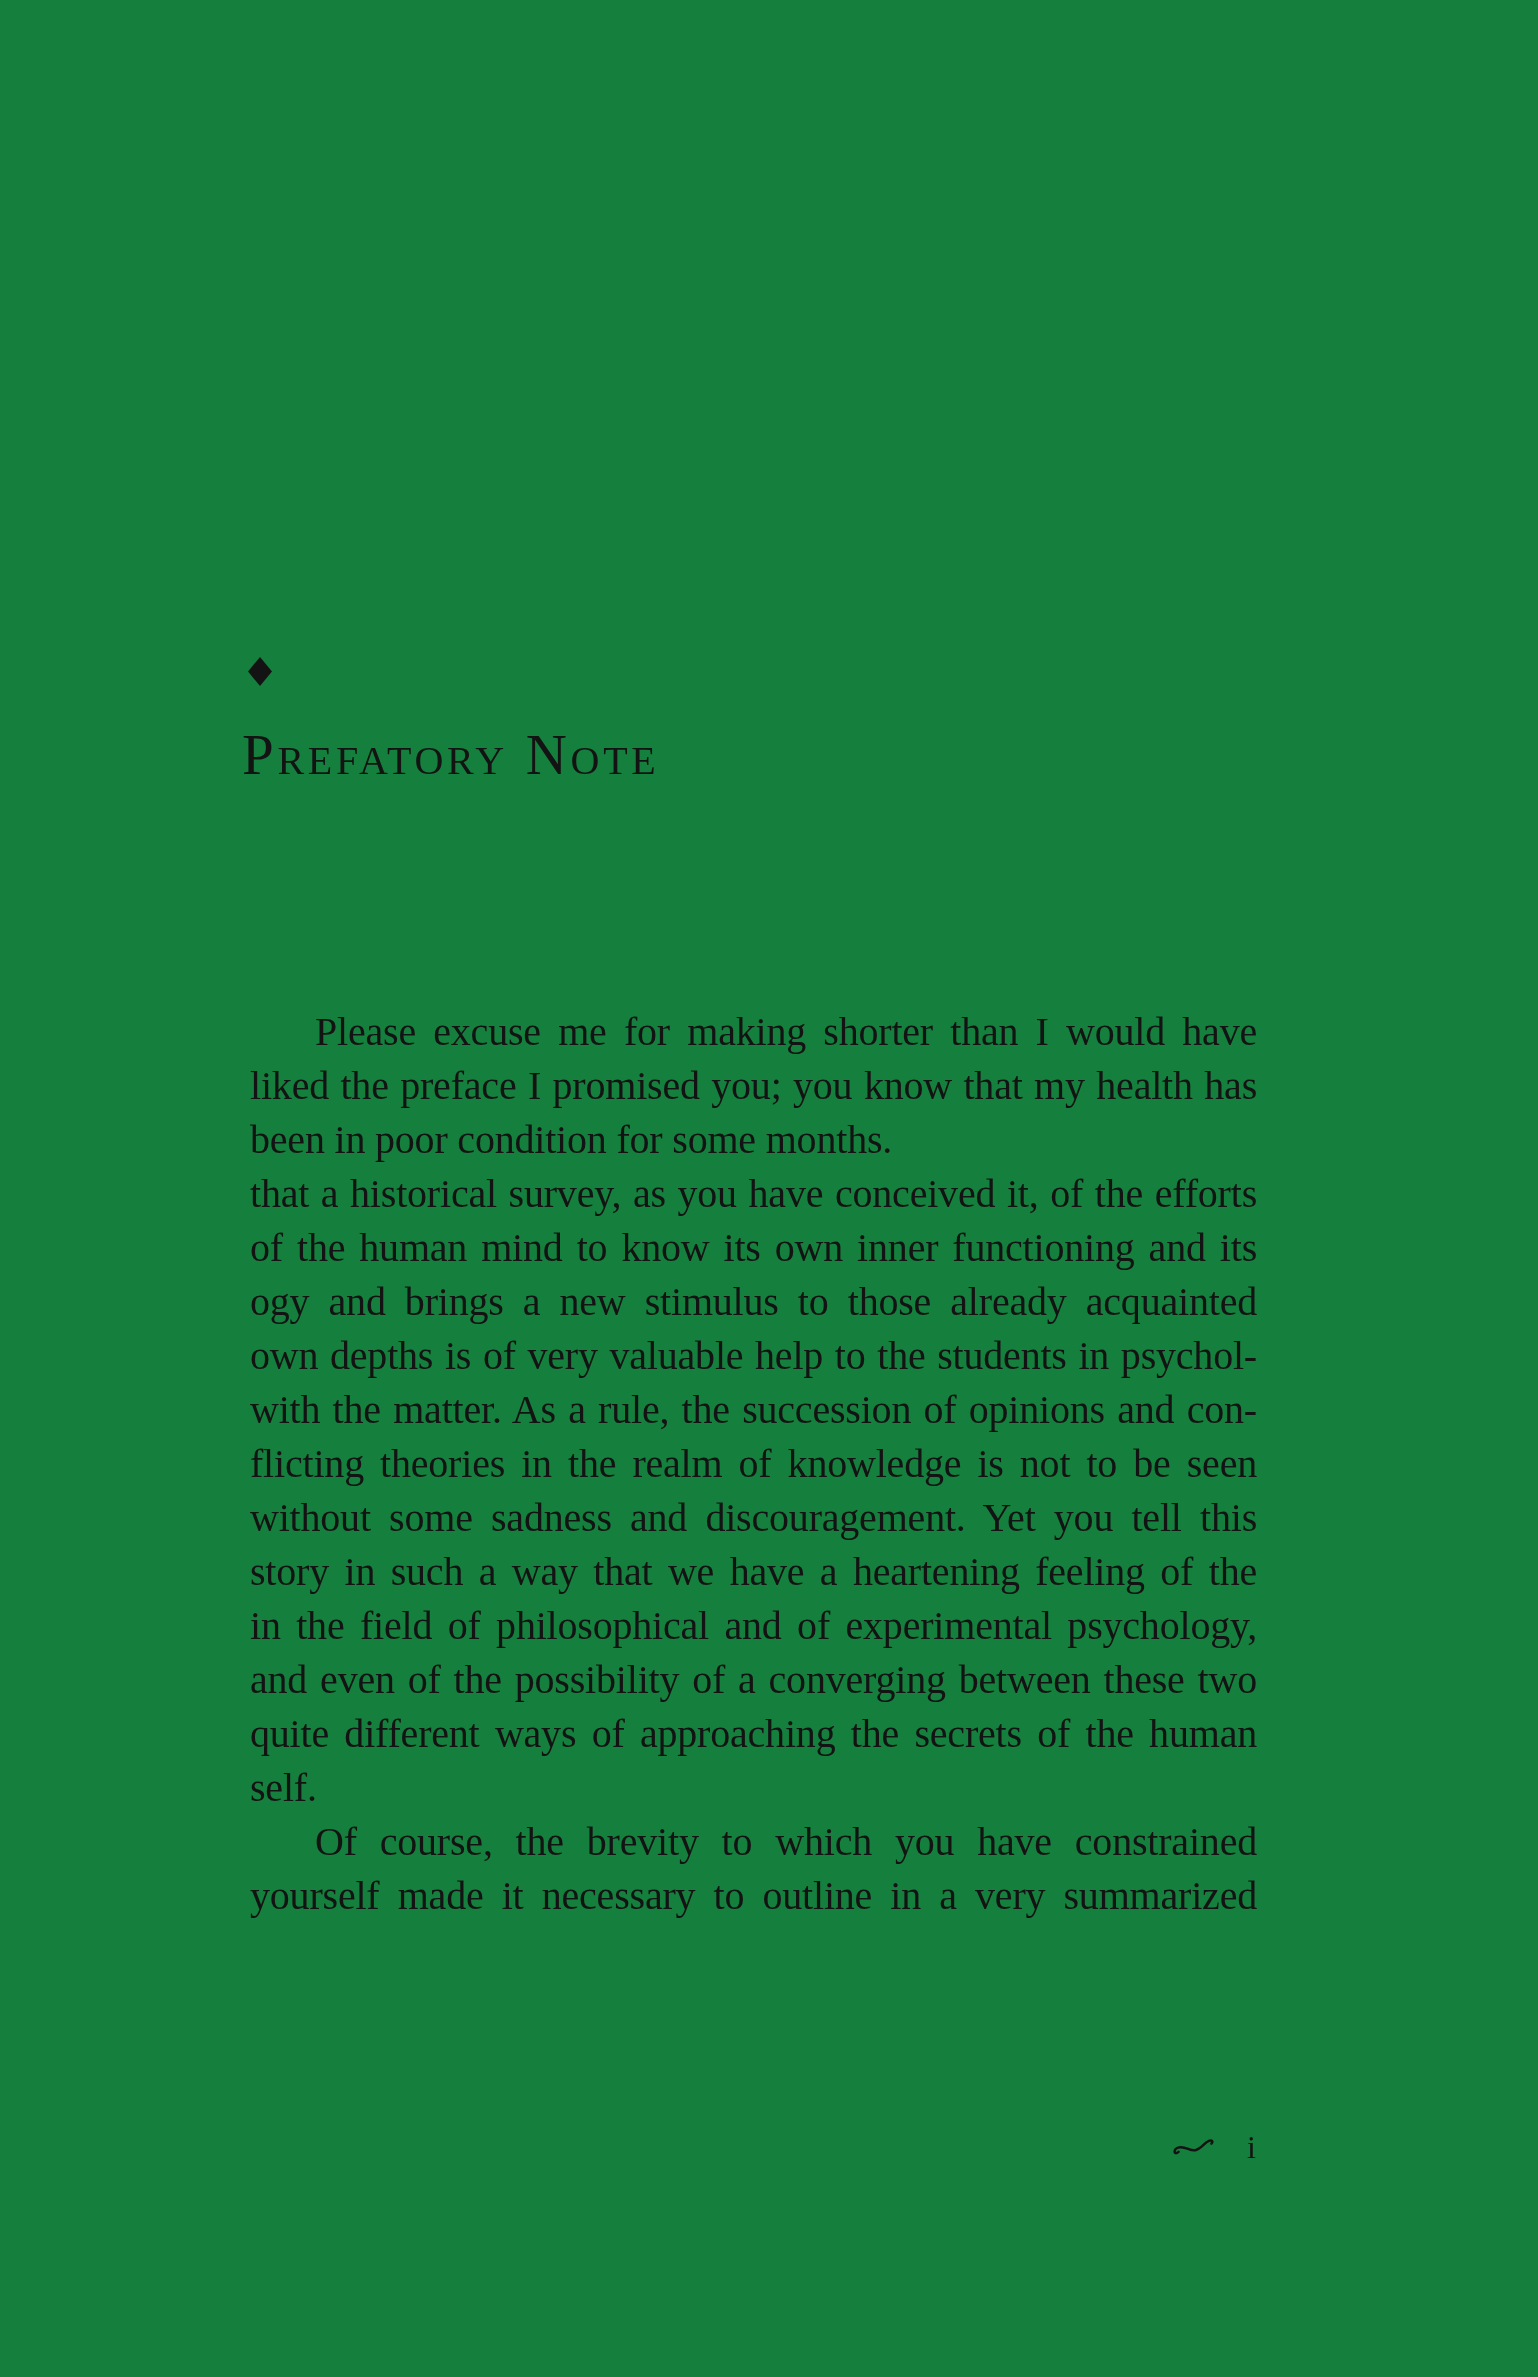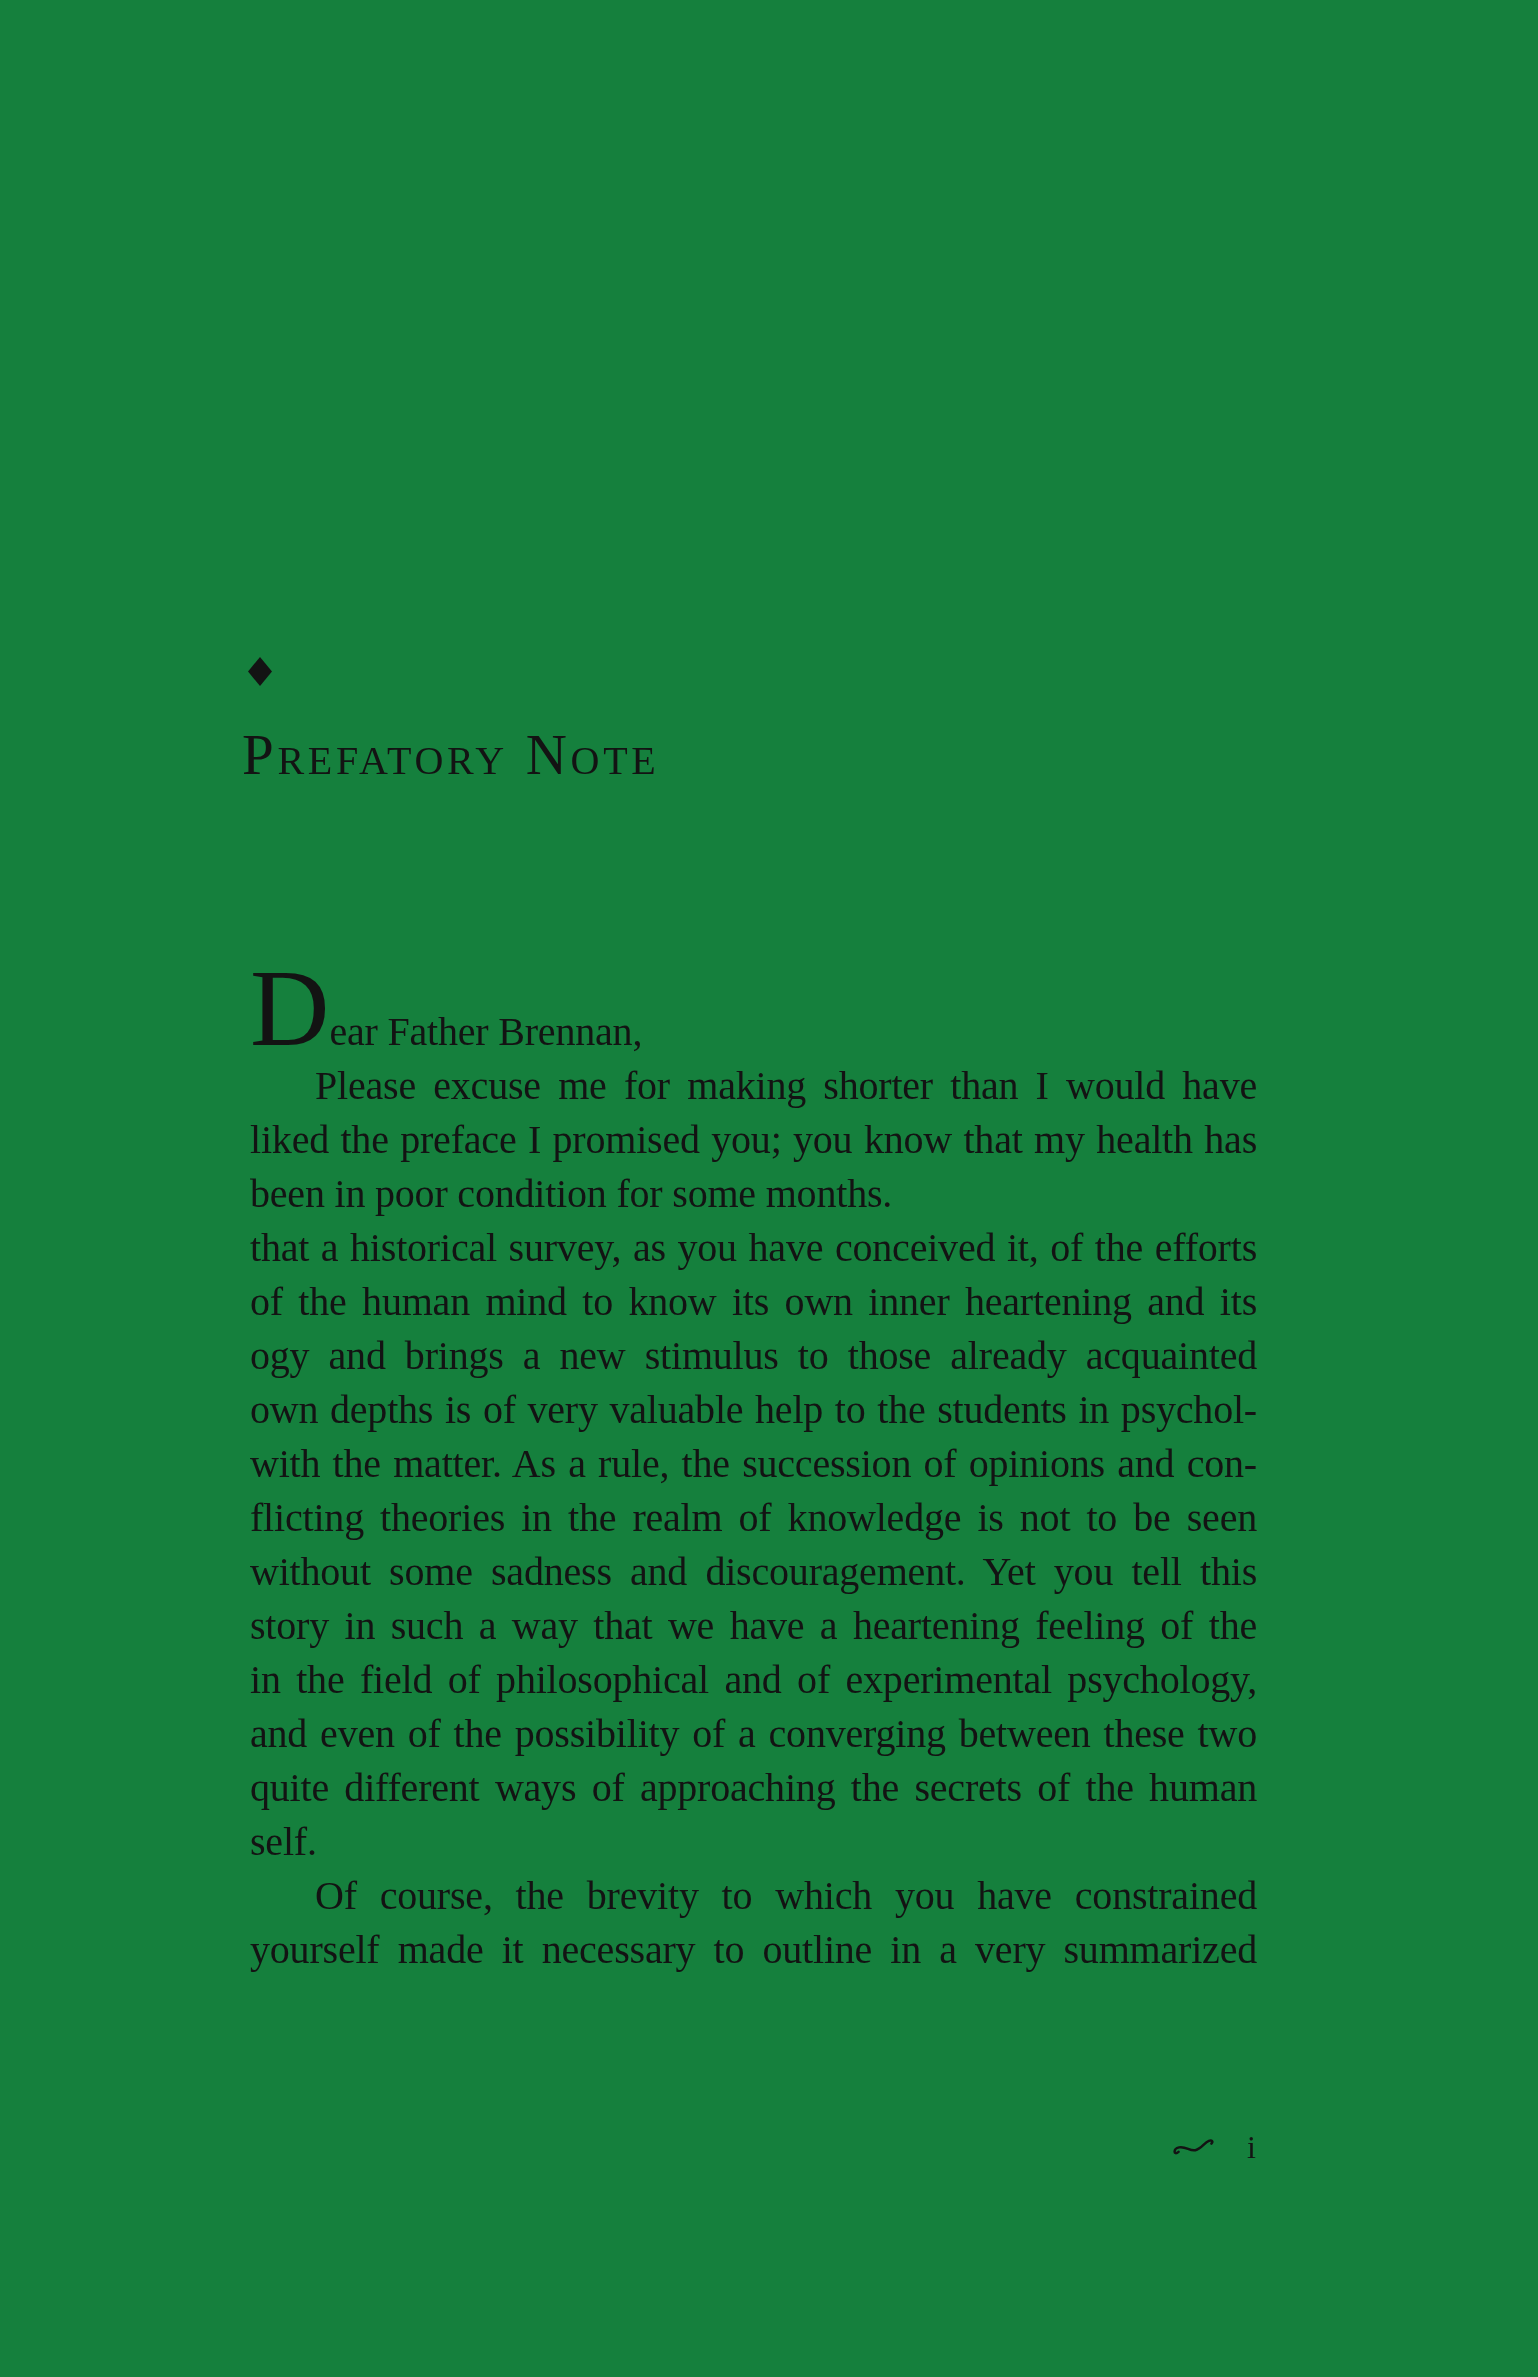--- a/index.html
+++ b/index.html
@@ -74,30 +74,27 @@
 <body>
 
 <div class="page">
 
   <div class="diamond"></div>
 
   <h1 class="title">Prefatory Note</h1>
 
   <section class="letter">
 
-    <div class="salutation">
-      <span class="dropcap">D</span><span>ear Father Brennan,</span>
-    </div>
 
     <div class="line first">Please excuse me for making shorter than I would have</div>
     <div class="line">liked the preface I promised you; you know that my health has</div>
     <div class="line end">been in poor condition for some months.</div>
 
     <div class="line">that a historical survey, as you have conceived it, of the efforts</div>
-    <div class="line">of the human mind to know its own inner heartening and its</div>
+    <div class="line">of the human mind to know its own inner functioning and its</div>
     <div class="line">ogy and brings a new stimulus to those already acquainted</div>
     <div class="line">own depths is of very valuable help to the students in psychol-</div>
     <div class="line">with the matter. As a rule, the succession of opinions and con-</div>
     <div class="line">flicting theories in the realm of knowledge is not to be seen</div>
     <div class="line">without some sadness and discouragement. Yet you tell this</div>
     <div class="line">story in such a way that we have a heartening feeling of the</div>
     <div class="line">in the field of philosophical and of experimental psychology,</div>
     <div class="line">and even of the possibility of a converging between these two</div>
     <div class="line">quite different ways of approaching the secrets of the human</div>
     <div class="line end">self.</div>

